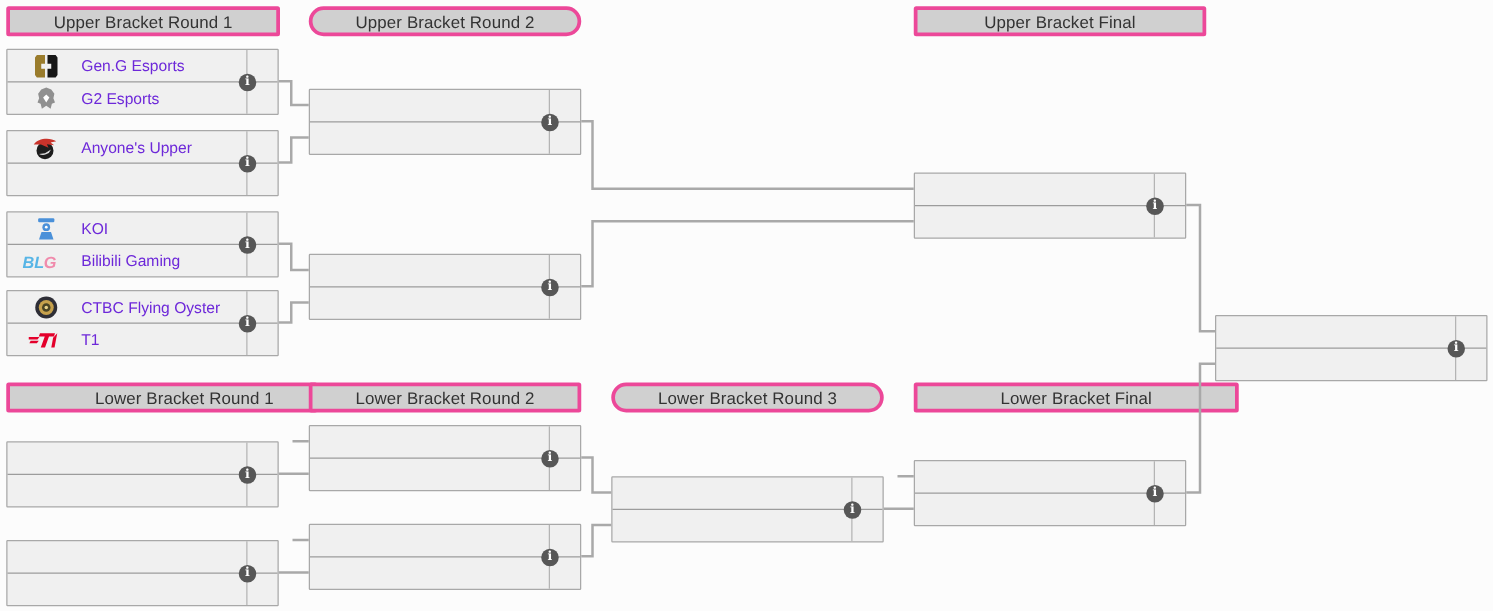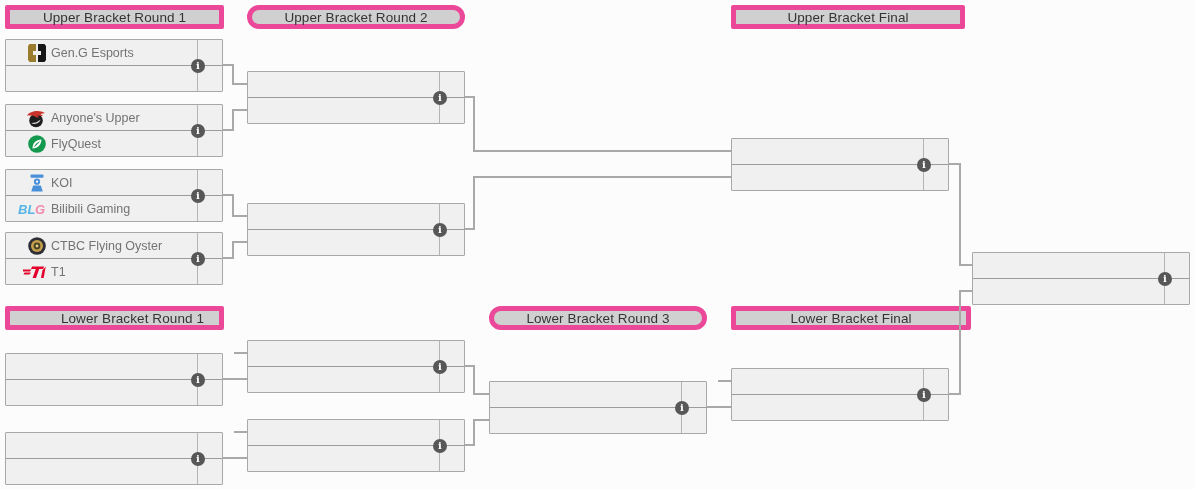--- a/index.html
+++ b/index.html
@@ -1,54 +1,55 @@
 <!DOCTYPE html>
 <html><head>
 <meta charset="utf-8">
 <style>
   html,body{margin:0;padding:0;background:#fcfcfc;font-family:"Liberation Sans",sans-serif;}
   .bracket{position:relative;width:1194px;height:489px;background:#fcfcfc;overflow:hidden;}
 
   .hdr{
     position:absolute;height:24px;box-sizing:border-box;
-    background:#d0d0d0;border:5px solid #ec4899;border-radius:2px;
+    background:#d0d0d0;border:3px solid #ec4899;border-radius:2px;
     display:flex;align-items:center;justify-content:center;
     font-size:13.5px;color:#333;letter-spacing:.1px;
   }
 
   .match{
     position:absolute;width:218px;height:53px;box-sizing:border-box;
     background:#f0f0f0;border:1px solid #a8a8a8;border-radius:1px;
   }
   .row{height:25px;display:flex;align-items:center;padding-left:10px;box-sizing:border-box;overflow:hidden;}
   .row.top{border-bottom:1px solid #9c9c9c;height:26px;}
   .icon-col{position:absolute;top:0;bottom:0;right:0;width:24px;border-left:1px solid #b4b4b4;}
   .info{
     position:absolute;top:50%;right:17px;width:14px;height:14px;margin-top:-7px;
     border-radius:50%;background:#575757;color:#fff;border:none;padding:0;
     font-family:"DejaVu Serif",serif;font-weight:bold;font-size:10px;line-height:14px;
     text-align:center;cursor:pointer;z-index:2;display:block;
   }
   .logo{flex:0 0 32px;width:32px;display:flex;align-items:center;justify-content:flex-end;}
-  .tname{font-size:12.5px;color:#737373;margin-left:3px;white-space:nowrap;}
+  .tname{font-size:12.5px;color:#6d28d9;margin-left:17px;white-space:nowrap;}
 
   svg.conn{position:absolute;left:0;top:0;pointer-events:none;}
   svg.conn polyline{fill:none;stroke:#a9a9a9;stroke-width:2;}
 </style>
 </head>
 <body>
 
 <div class="bracket">
 
   <div class="hdr" style="left:5px;top:5px;width:219px;">Upper Bracket Round 1</div>
   <div class="hdr" style="left:247px;top:5px;width:218px;border-radius:12px;">Upper Bracket Round 2</div>
   <div class="hdr" style="left:731px;top:5px;width:234px;">Upper Bracket Final</div>
-  <div class="hdr" style="left:5px;top:306px;width:219px;padding-left:36px;">Lower Bracket Round 1</div>
+  <div class="hdr" style="left:5px;top:306px;width:249px;padding-left:36px;">Lower Bracket Round 1</div>
+  <div class="hdr" style="left:247px;top:306px;width:218px;">Lower Bracket Round 2</div>
   <div class="hdr" style="left:489px;top:306px;width:218px;border-radius:12px;">Lower Bracket Round 3</div>
-  <div class="hdr" style="left:731px;top:306px;width:240px;">Lower Bracket Final</div>
+  <div class="hdr" style="left:731px;top:306px;width:260px;">Lower Bracket Final</div>
 
   <svg class="conn" width="1194" height="489">
     <polyline points="223,65 233,65 233,84 247,84"></polyline>
     <polyline points="223,130 233,130 233,110 247,110"></polyline>
     <polyline points="223,195 233,195 233,216 247,216"></polyline>
     <polyline points="223,258 233,258 233,242 247,242"></polyline>
     <polyline points="465,97 474,97 474,151 731,151"></polyline>
     <polyline points="465,229 474,229 474,177 731,177"></polyline>
     <polyline points="949,164 960,164 960,265 972,265"></polyline>
     <polyline points="949,394 960,394 960,291 972,291"></polyline>
@@ -65,44 +66,43 @@
   <div class="match" style="left:5px;top:39px;">
     <div class="row top">
       <span class="logo">
         <svg width="22" height="20" viewBox="0 0 22 20">
             <path fill="#9a7c2c" d="M10 1H3.5L2 3v14l1.5 2H10v-7H7V8h3z"></path>
             <path fill="#161616" d="M12 1h6.5L20 3v14l-1.5 2H12v-7h3V8h-3z"></path>
           </svg>
       </span>
       <span class="tname">Gen.G Esports</span>
     </div>
+    <div class="row">
+      <span class="logo">
+        <svg width="22" height="20" viewBox="0 0 22 20">
+            <path fill="#909090" d="M11 1 7 2.5 4.5 6l.8 3.5L4 13l2.5 1 1 4 3.5-2.5L14.5 18l1-4 2.5-1-1.3-3.5.8-3.5L15 2.5z"></path>
+            <path fill="#fff" d="M11 6.5 8.5 9l2.5 4 2.5-4z"></path>
+          </svg>
+      </span>
+      <span class="tname">G2 Esports</span>
+    </div>
     <div class="icon-col"></div>
     <button class="info">i</button>
   </div>
 
   <div class="match" style="left:5px;top:104px;">
     <div class="row top">
       <span class="logo">
         <svg width="24" height="20" viewBox="0 0 24 20">
             <circle cx="12" cy="12.5" r="6.8" fill="#1d1d1d"></circle>
             <path fill="#fff" opacity=".85" d="M16.8 11.5a6.8 6.8 0 0 1-9.6 3.6l4.8-.6z"></path>
             <path fill="#c9332b" d="M3 7.5C6 2.5 16 1.5 21 5l-4.5 1 2.8 2.2-5.8-.8 1.3 2.8-6-2.7z"></path>
           </svg>
       </span>
       <span class="tname">Anyone's Upper</span>
-    </div>
-    <div class="row">
-      <span class="logo">
-        <svg width="22" height="20" viewBox="0 0 22 20">
-            <circle cx="11" cy="10" r="8.8" fill="#13994d"></circle>
-            <path fill="#fff" d="M6.5 14.5C6.5 9 10 5.5 15.5 5.5c-.5 5.5-3.5 8.5-9 9z"></path>
-            <path fill="#13994d" d="M7.8 13.2C9.2 10.2 11.8 8 14.2 7 12 9.8 10.2 11.8 7.8 13.2z"></path>
-          </svg>
-      </span>
-      <span class="tname">FlyQuest</span>
     </div>
     <div class="icon-col"></div>
     <button class="info">i</button>
   </div>
 
   <div class="match" style="left:5px;top:169px;">
     <div class="row top">
       <span class="logo">
         <svg width="22" height="20" viewBox="0 0 22 20" fill="#4a90d9">
             <rect x="4.5" y="1.5" width="13" height="3.2" rx="1"></rect>

